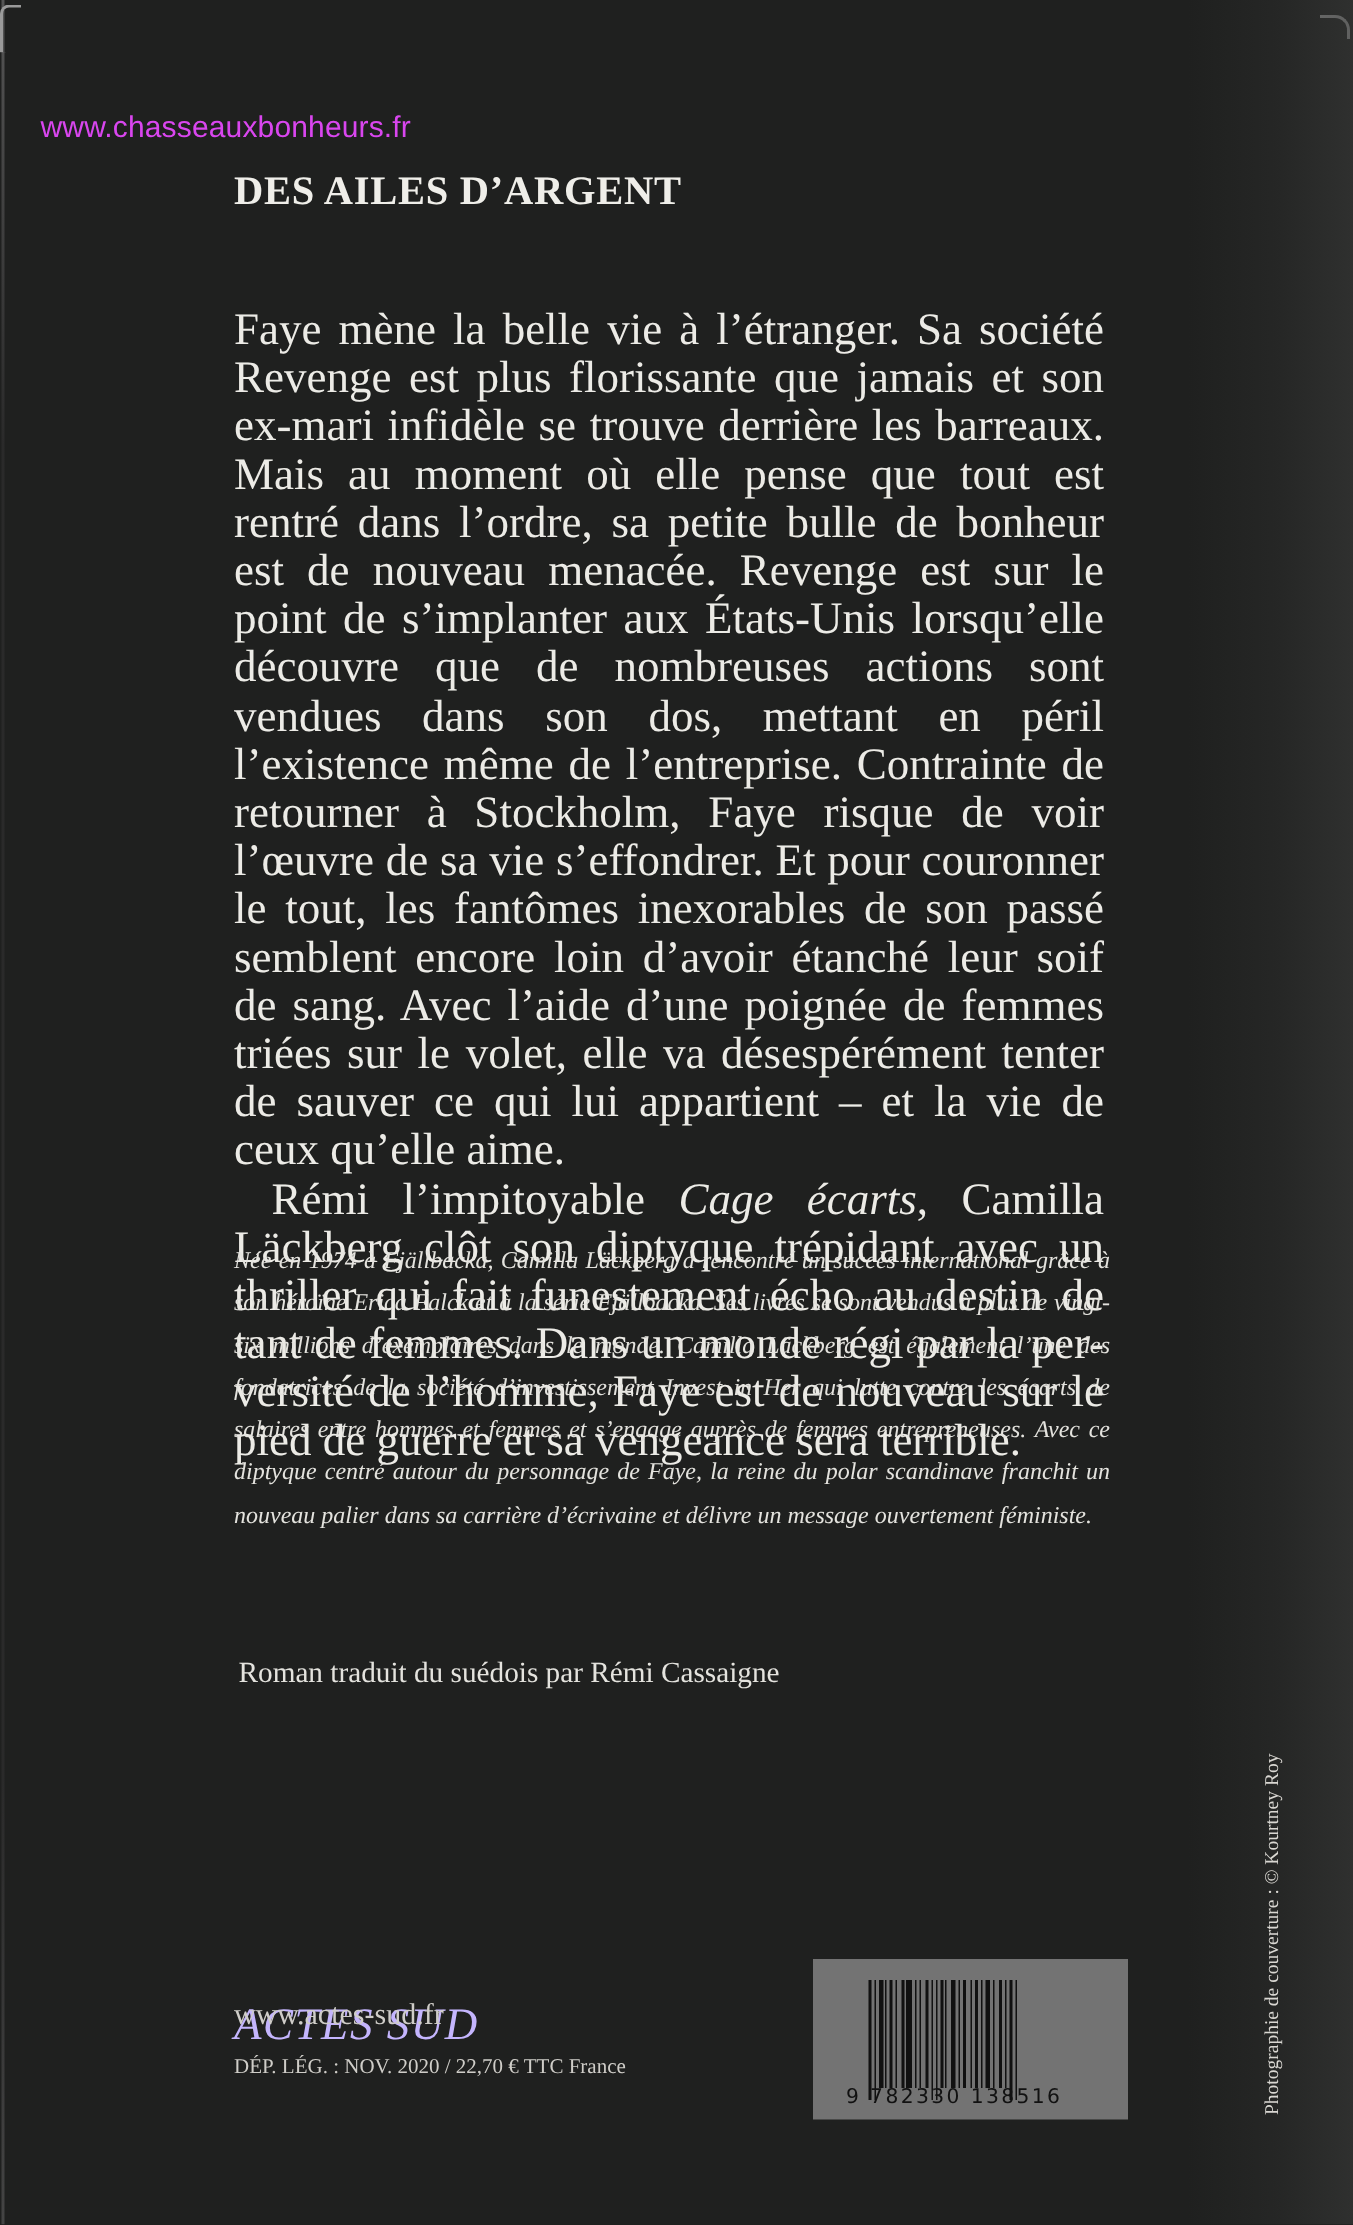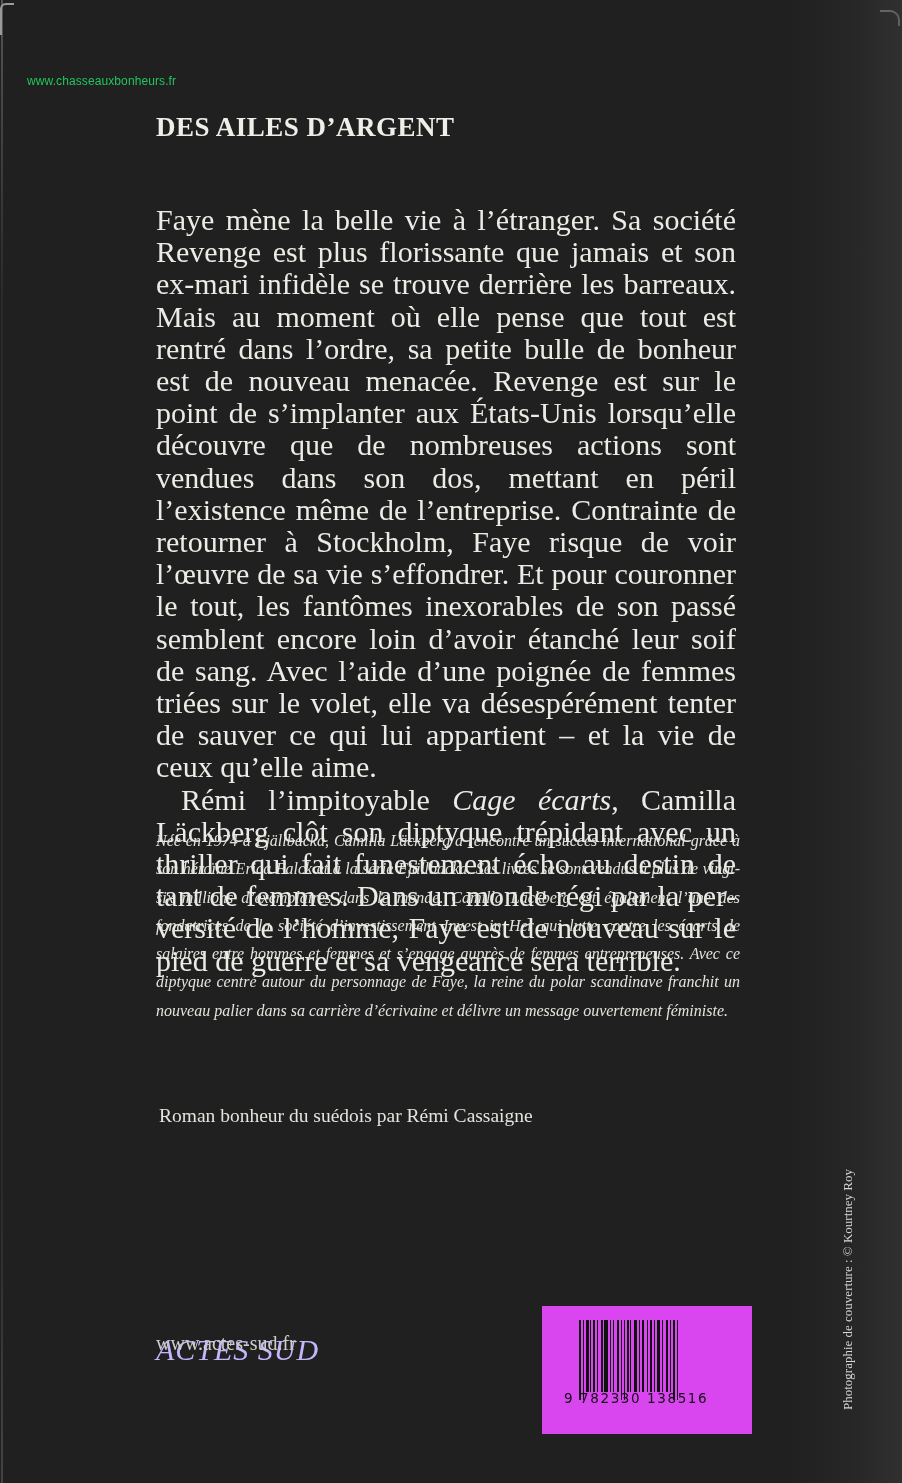--- a/index.html
+++ b/index.html
@@ -25,21 +25,21 @@
     border-right: 2px solid #8a8a8a; border-top: 2px solid #8a8a8a;
     border-top-right-radius: 10px;
   }
   .left-edge {
     position: absolute; left: 1px; top: 0; width: 2px; height: 1483px;
     background: linear-gradient(#555, #2a2a2a 20%, #2a2a2a 80%, #444);
   }
   .watermark {
     position: absolute; left: 27px; top: 74px;
     font-family: "Liberation Sans", "DejaVu Sans", sans-serif;
-    font-size: 12px; color: #22c55e; letter-spacing: 0.1px;
+    font-size: 20px; color: #d946ef; letter-spacing: 0.1px;
   }
   .title {
     position: absolute; left: 156px; top: 112px;
     font-size: 27px; font-weight: bold; letter-spacing: 0.5px;
     color: #efeee9;
     text-align: center;
   }
   .blurb {
     position: absolute; left: 156px; top: 204px; width: 580px;
     font-size: 30px; line-height: 32.2px;
@@ -63,22 +63,22 @@
   }
   .pub-url {
     position: absolute; left: 156px; top: 1332px;
     font-size: 20px; color: #cfcdc8;
   }
   .legal {
     position: absolute; left: 156px; top: 1368px;
     font-size: 14px; color: #cfcdc8; line-height: 22px;
   }
   .barcode-box {
-    position: absolute; left: 542px; top: 1306px; width: 210px; height: 128px;
-    background: #d946ef;
+    position: absolute; left: 542px; top: 1306px; width: 210px; height: 107px;
+    background: #737373;
   }
   .barcode-bars {
     position: absolute; left: 37px; top: 14px; width: 136px; height: 78px;
     display: flex; align-items: flex-start;
   }
   .barcode-bars span { display: block; background: #111; height: 72px; }
   .barcode-bars span.g { height: 80px; }
   .barcode-digits {
     position: absolute; left: 22px; top: 84px;
     font-family: "DejaVu Sans", sans-serif; font-size: 13.5px; color: #111;
@@ -102,26 +102,27 @@
 
 <div class="title">DES AILES D’ARGENT</div>
 
 <div class="blurb">
   <p>Faye mène la belle vie à l’étranger. Sa société Revenge est plus florissante que jamais et son ex-mari infidèle se trouve der­rière les barreaux. Mais au moment où elle pense que tout est rentré dans l’ordre, sa petite bulle de bonheur est de nouveau menacée. Revenge est sur le point de s’implanter aux États-Unis lorsqu’elle découvre que de nombreuses actions sont vendues dans son dos, mettant en péril l’existence même de l’entreprise. Contrainte de retourner à Stockholm, Faye risque de voir l’œuvre de sa vie s’effondrer. Et pour couronner le tout, les fantômes inexorables de son passé semblent encore loin d’avoir étanché leur soif de sang. Avec l’aide d’une poignée de femmes triées sur le volet, elle va désespérément tenter de sau­ver ce qui lui appartient – et la vie de ceux qu’elle aime.</p>
   <p class="indent"><span>Rémi l’impitoyable </span><em>Cage écarts</em><span>, Camilla Läckberg clôt son diptyque trépidant avec un thriller qui fait funestement écho au destin de tant de femmes. Dans un monde régi par la per­versité de l’homme, Faye est de nouveau sur le pied de guerre et sa vengeance sera terrible.</span></p>
 </div>
 
 <div class="bio">Née en 1974 à Fjällbacka, Camilla Läckberg a rencontré un succès in­ternational grâce à son héroïne Erica Falck et à la série Fjällbacka. Ses livres se sont vendus à plus de vingt-six millions d’exemplaires dans le monde. Camilla Läckberg est également l’une des fondatrices de la société d’investissement Invest in Her qui lutte contre les écarts de salaires entre hommes et femmes et s’engage auprès de femmes entrepreneuses. Avec ce diptyque centré autour du personnage de Faye, la reine du polar scandi­nave franchit un nouveau palier dans sa carrière d’écrivaine et délivre un message ouvertement féministe.</div>
 
-<div class="translator">Roman bonheur du suédois par Rémi Cassaigne</div>
+<div class="translator">Roman traduit du suédois par Rémi Cassaigne</div>
 
 <div class="publisher">ACTES SUD</div>
 <div class="pub-url">www.actes-sud.fr</div>
 
 <div class="legal">
+  <div>DÉP. LÉG. : NOV. 2020 / 22,70 € TTC France</div>
 </div>
 
 <div class="barcode-box">
   <div class="barcode-bars">
     <span class="g" style="width:2px;margin-right:2px"></span>
     <span class="g" style="width:1px;margin-right:2px"></span>
     <span style="width:3px;margin-right:1px"></span>
     <span style="width:1px;margin-right:2px"></span>
     <span style="width:2px;margin-right:2px"></span>
     <span style="width:1px;margin-right:3px"></span>

